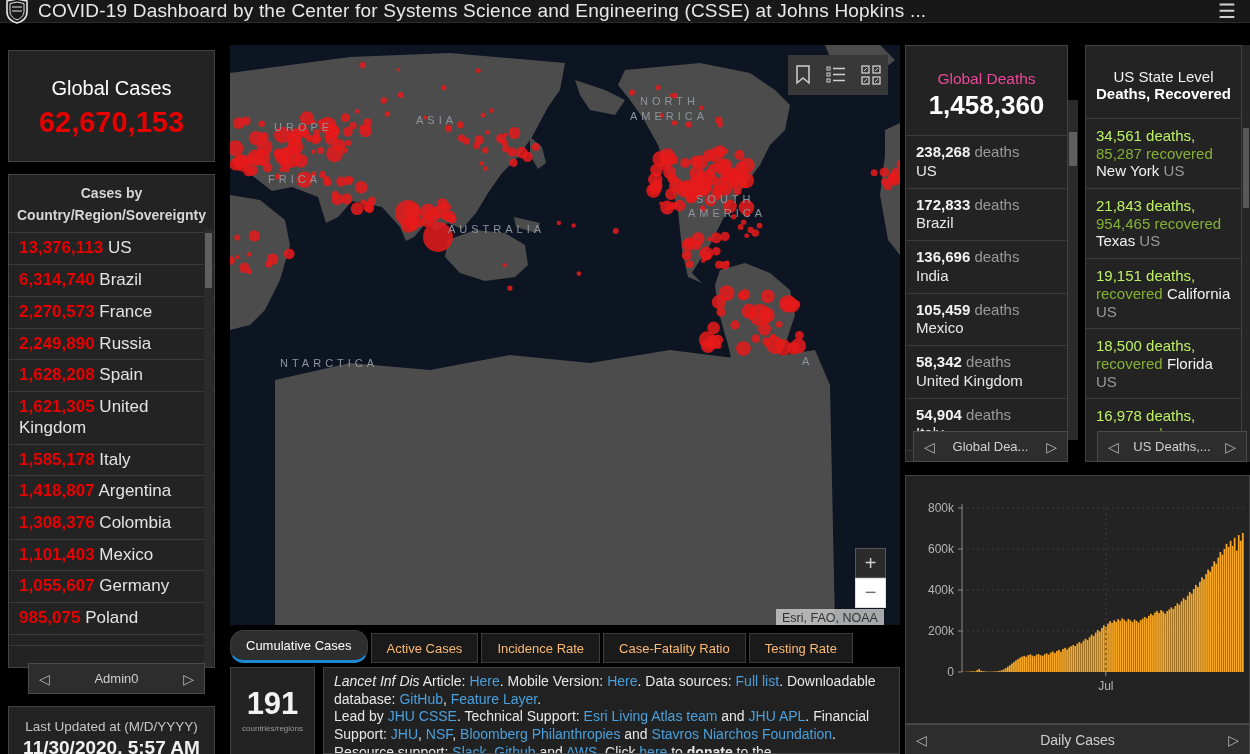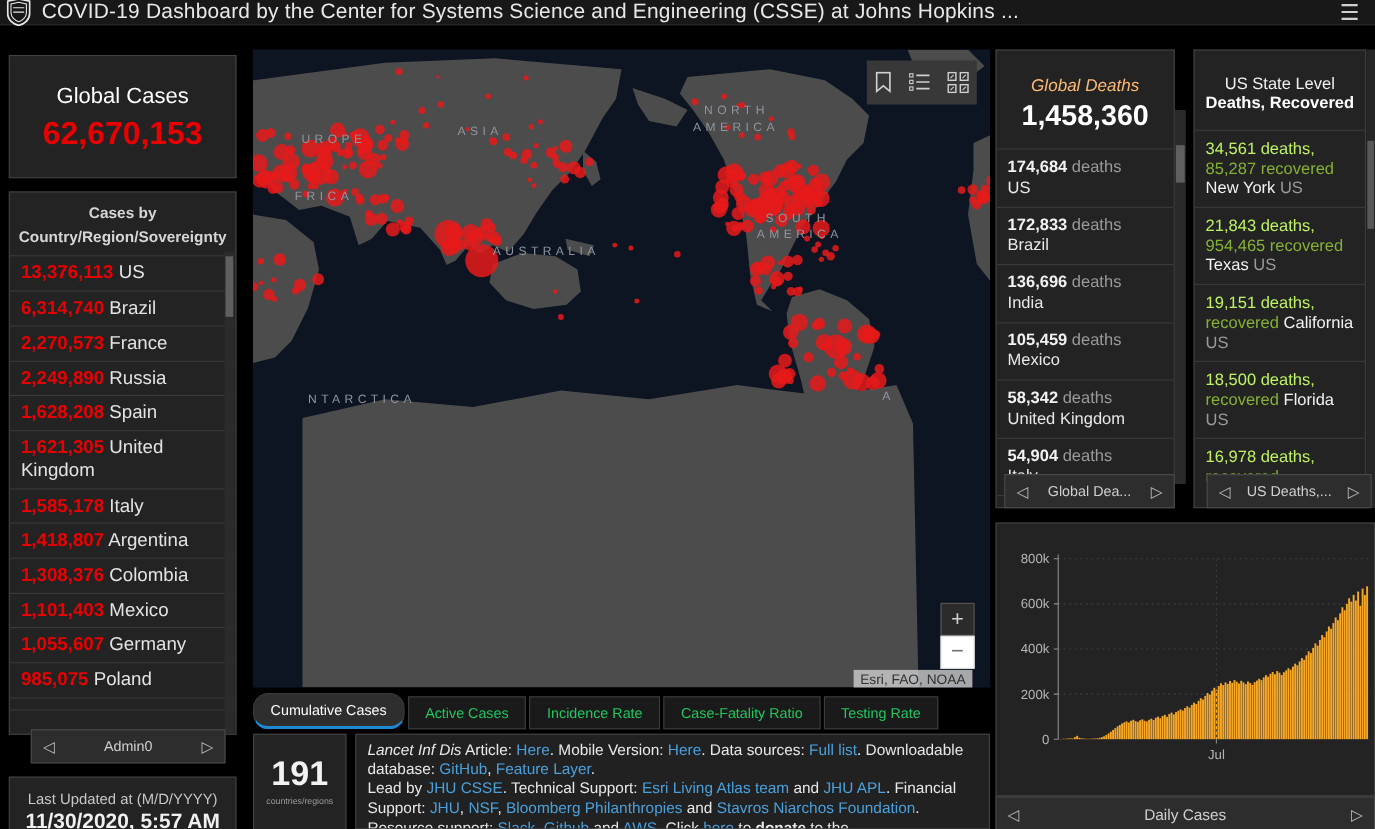--- a/index.html
+++ b/index.html
@@ -63,36 +63,36 @@
               background:#fff; border:1px solid #e0e0e0; color:#6e6e6e;
               font-size:20px; text-align:center; line-height:26px; cursor:pointer; }
   #attribution { position:absolute; left:546px; top:564px; background:rgba(205,205,205,.8);
                  color:#323232; font-size:12.5px; padding:2px 6px; }
 
   
   #tabs { position:absolute; left:230px; top:629px; width:670px; height:34px;
           display:flex; align-items:flex-end; background:#000; }
   .tab { height:30px; display:flex; align-items:center; padding:0 15px;
          margin-right:3px; background:#1a1a1a; border:1px solid #3c3c3c;
-         color:#22c55e; font-size:13px; cursor:pointer; white-space:nowrap; }
+         color:#fdba74; font-size:13px; cursor:pointer; white-space:nowrap; }
   .tab.active { background:#2e2e2e; color:#fff; border-bottom:3px solid #1e88d2; height:33px;border-radius:14px; }
 
   
   #count-box { left:230px; top:667px; width:85px; height:112px; text-align:center; }
   #count-box .n { color:#f2f2f2; font-size:31px; font-weight:bold; margin-top:18px; }
   #count-box .c { color:#9a9a9a; font-size:8px; margin-top:2px; }
   #credits { left:323px; top:667px; width:577px; height:87px; padding:5px 10px;
              color:#e8e8e8; font-size:14px; line-height:1.26; background:#212121; }
   #credits a { color:#4aa0dc; text-decoration:none; cursor:pointer; }
   #credits .b { font-weight:bold; }
   #credits .i { font-style:italic; }
 
   
   #deaths-panel { left:905px; top:45px; width:163px; height:417px; }
-  #deaths-panel .t { color:#fdba74; font-size:15.5px; text-align:center; margin-top:24px;font-style:italic; }
+  #deaths-panel .t { color:#ec4899; font-size:15.5px; text-align:center; margin-top:24px; }
   #deaths-panel .v { color:#fff; font-size:26px; font-weight:bold; text-align:center; margin:2px 0 14px; }
   .death-row { padding:7px 10px; border-top:1px solid #3a3a3a; font-size:15px;
                line-height:1.25; cursor:pointer; }
   .death-row .n { color:#f2f2f2; font-weight:bold; }
   .death-row .d { color:#9a9a9a; }
   .death-row .p { color:#e8e8e8; }
   #deaths-scroll { position:absolute; left:1068px; top:100px; width:10px; height:340px; background:#2a2a2a; }
   #deaths-thumb { position:absolute; left:1px; top:32px; width:8px; height:34px; background:#5f5f5f; }
   #deaths-pager { left:913px; top:431px; width:155px; }
 
@@ -571,21 +571,21 @@
   <div id="credits" class="panel">
     <div id="credits-p1"><span class="i">Lancet Inf Dis</span><span> Article: </span><a>Here</a><span>. Mobile Version: </span><a>Here</a><span>. Data sources: </span><a>Full list</a><span>. Downloadable database: </span><a>GitHub</a><span>, </span><a>Feature Layer</a><span>.</span></div>
     <div id="credits-p2"><span>Lead by </span><a>JHU CSSE</a><span>. Technical Support: </span><a>Esri Living Atlas team</a><span> and </span><a>JHU APL</a><span>. Financial Support: </span><a>JHU</a><span>, </span><a>NSF</a><span>, </span><a>Bloomberg Philanthropies</a><span> and </span><a>Stavros Niarchos Foundation</a><span>. Resource support: </span><a>Slack</a><span>, </span><a>Github</a><span> and </span><a>AWS</a><span>. Click </span><a>here</a><span> to </span><span class="b">donate</span><span> to the</span></div>
   </div>
 
   <div id="deaths-panel" class="panel">
     <div class="t">Global Deaths</div>
     <div class="v">1,458,360</div>
     <div id="deaths-list">
         <div class="death-row">
-          <div><span class="n">174,684</span><span class="d"> deaths</span></div>
+          <div><span class="n">238,268</span><span class="d"> deaths</span></div>
           <div><span class="p">US</span></div>
         </div>
         <div class="death-row">
           <div><span class="n">172,833</span><span class="d"> deaths</span></div>
           <div><span class="p">Brazil</span></div>
         </div>
         <div class="death-row">
           <div><span class="n">136,696</span><span class="d"> deaths</span></div>
           <div><span class="p">India</span></div>
         </div>

